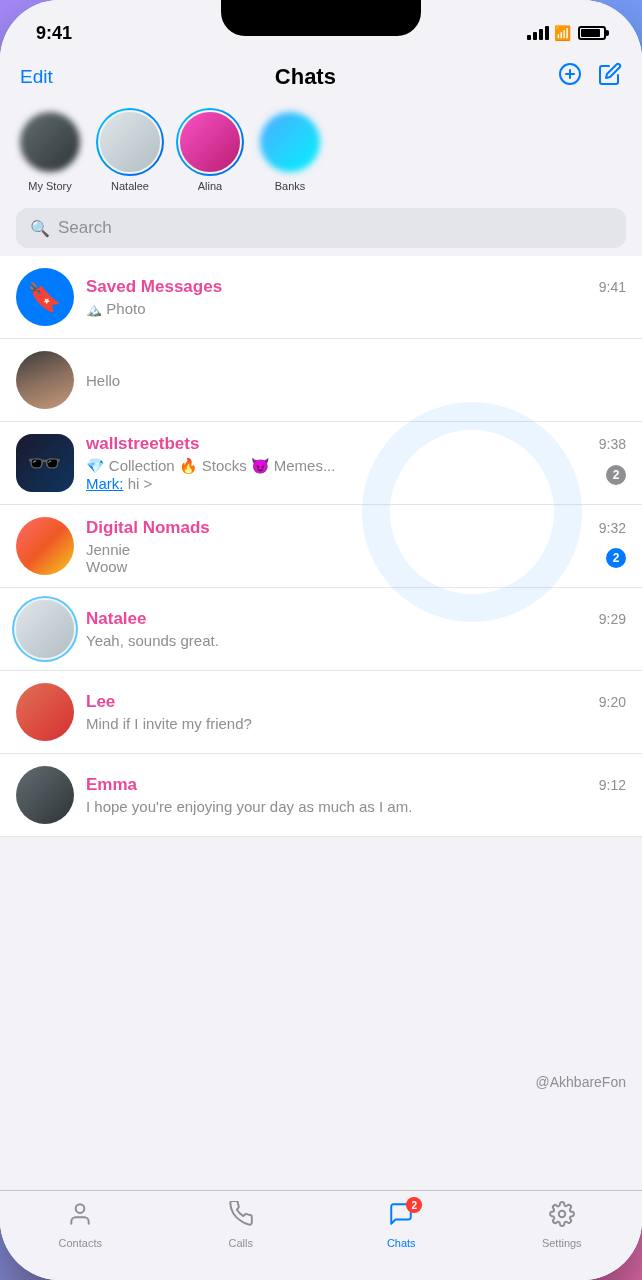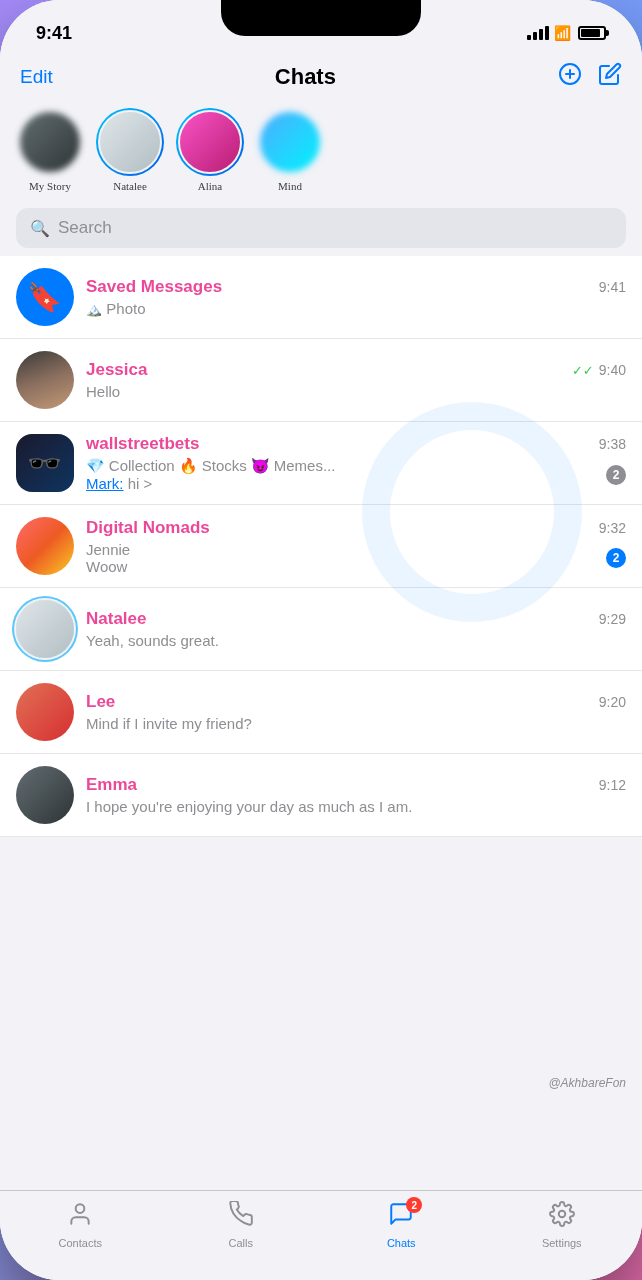--- a/index.html
+++ b/index.html
@@ -105,21 +105,21 @@
     }
     .story-avatar-wrap.no-ring { background: transparent; }
     .story-avatar {
       width: 100%; height: 100%;
       border-radius: 50%;
       background: #ccc;
       border: 2px solid #f2f2f7;
       overflow: hidden;
       display: flex; align-items: center; justify-content: center;
     }
-    .story-label { font-size: 11px; color: #3c3c43; text-align: center; max-width: 68px; overflow: hidden; text-overflow: ellipsis; white-space: nowrap; font-family: Liberation Serif, serif; }
+    .story-label { font-size: 11px; color: #3c3c43; text-align: center; max-width: 68px; overflow: hidden; text-overflow: ellipsis; white-space: nowrap; }
     .av-warm { background: linear-gradient(135deg, #f953c6, #b91d73); }
     .av-dark { background: linear-gradient(135deg, #2c3e50, #4ca1af); }
     .av-blue { background: linear-gradient(135deg, #4facfe, #00f2fe); }
     
     .search-bar {
       margin: 4px 16px 8px;
       background: #e4e4eb;
       border-radius: 12px;
       display: flex;
       align-items: center;
@@ -256,24 +256,23 @@
     .av-lee {
       background: linear-gradient(135deg, #e17055, #d63031);
     }
     .av-emma {
       background: linear-gradient(135deg, #636e72, #2d3436);
     }
     .watermark {
       position: absolute;
       bottom: 100px;
       right: 16px;
-      font-size: 12px;
+      font-size: 14px;
       color: #8e8e93;
       z-index: 0;
-      font-style: italic;
     }
   </style>
 </head>
 <body>
 
 <div class="phone-frame">
   <div class="phone-screen">
     <div class="notch"></div>
 
     <div class="status-bar">
@@ -335,21 +334,21 @@
             <div class="story-avatar av-warm"></div>
           </div>
           <span class="story-label">Alina</span>
         </div>
 
 
         <div class="story-item">
           <div class="story-avatar-wrap no-ring">
             <div class="story-avatar av-blue" style="filter: blur(3px);"></div>
           </div>
-          <span class="story-label">Mind</span>
+          <span class="story-label">Banks</span>
         </div>
       </div>
 
       <div class="search-bar">
         <span class="search-icon">🔍</span>
         <span class="search-text">Search</span>
       </div>
 
       <div class="tg-circle"></div>
 
@@ -367,27 +366,20 @@
                 <span style="font-size:13px">🏔️</span> Photo
               </span>
             </div>
           </div>
         </div>
 
         <div class="chat-item">
           <div class="chat-avatar av-jessica" style="font-size:30px; background: linear-gradient(160deg, #3a3a3a 0%, #8b6f5e 50%, #c49a78 100%);">
           </div>
           <div class="chat-content">
-            <div class="chat-top">
-              <span class="chat-name">Jessica</span>
-              <div style="display:flex; align-items:center; gap:2px;">
-                <span class="double-check">✓✓</span>
-                <span class="chat-time">9:40</span>
-              </div>
-            </div>
             <div class="chat-bottom">
               <span class="chat-preview">Hello</span>
             </div>
           </div>
         </div>
 
         <div class="chat-item">
           <div class="chat-avatar rounded-rect av-wallstreet" style="background: linear-gradient(135deg, #1a1a2e, #0f3460); font-size:28px; display:flex; align-items:center; justify-content:center;">🕶️</div>
           <div class="chat-content">
             <div class="chat-top">

